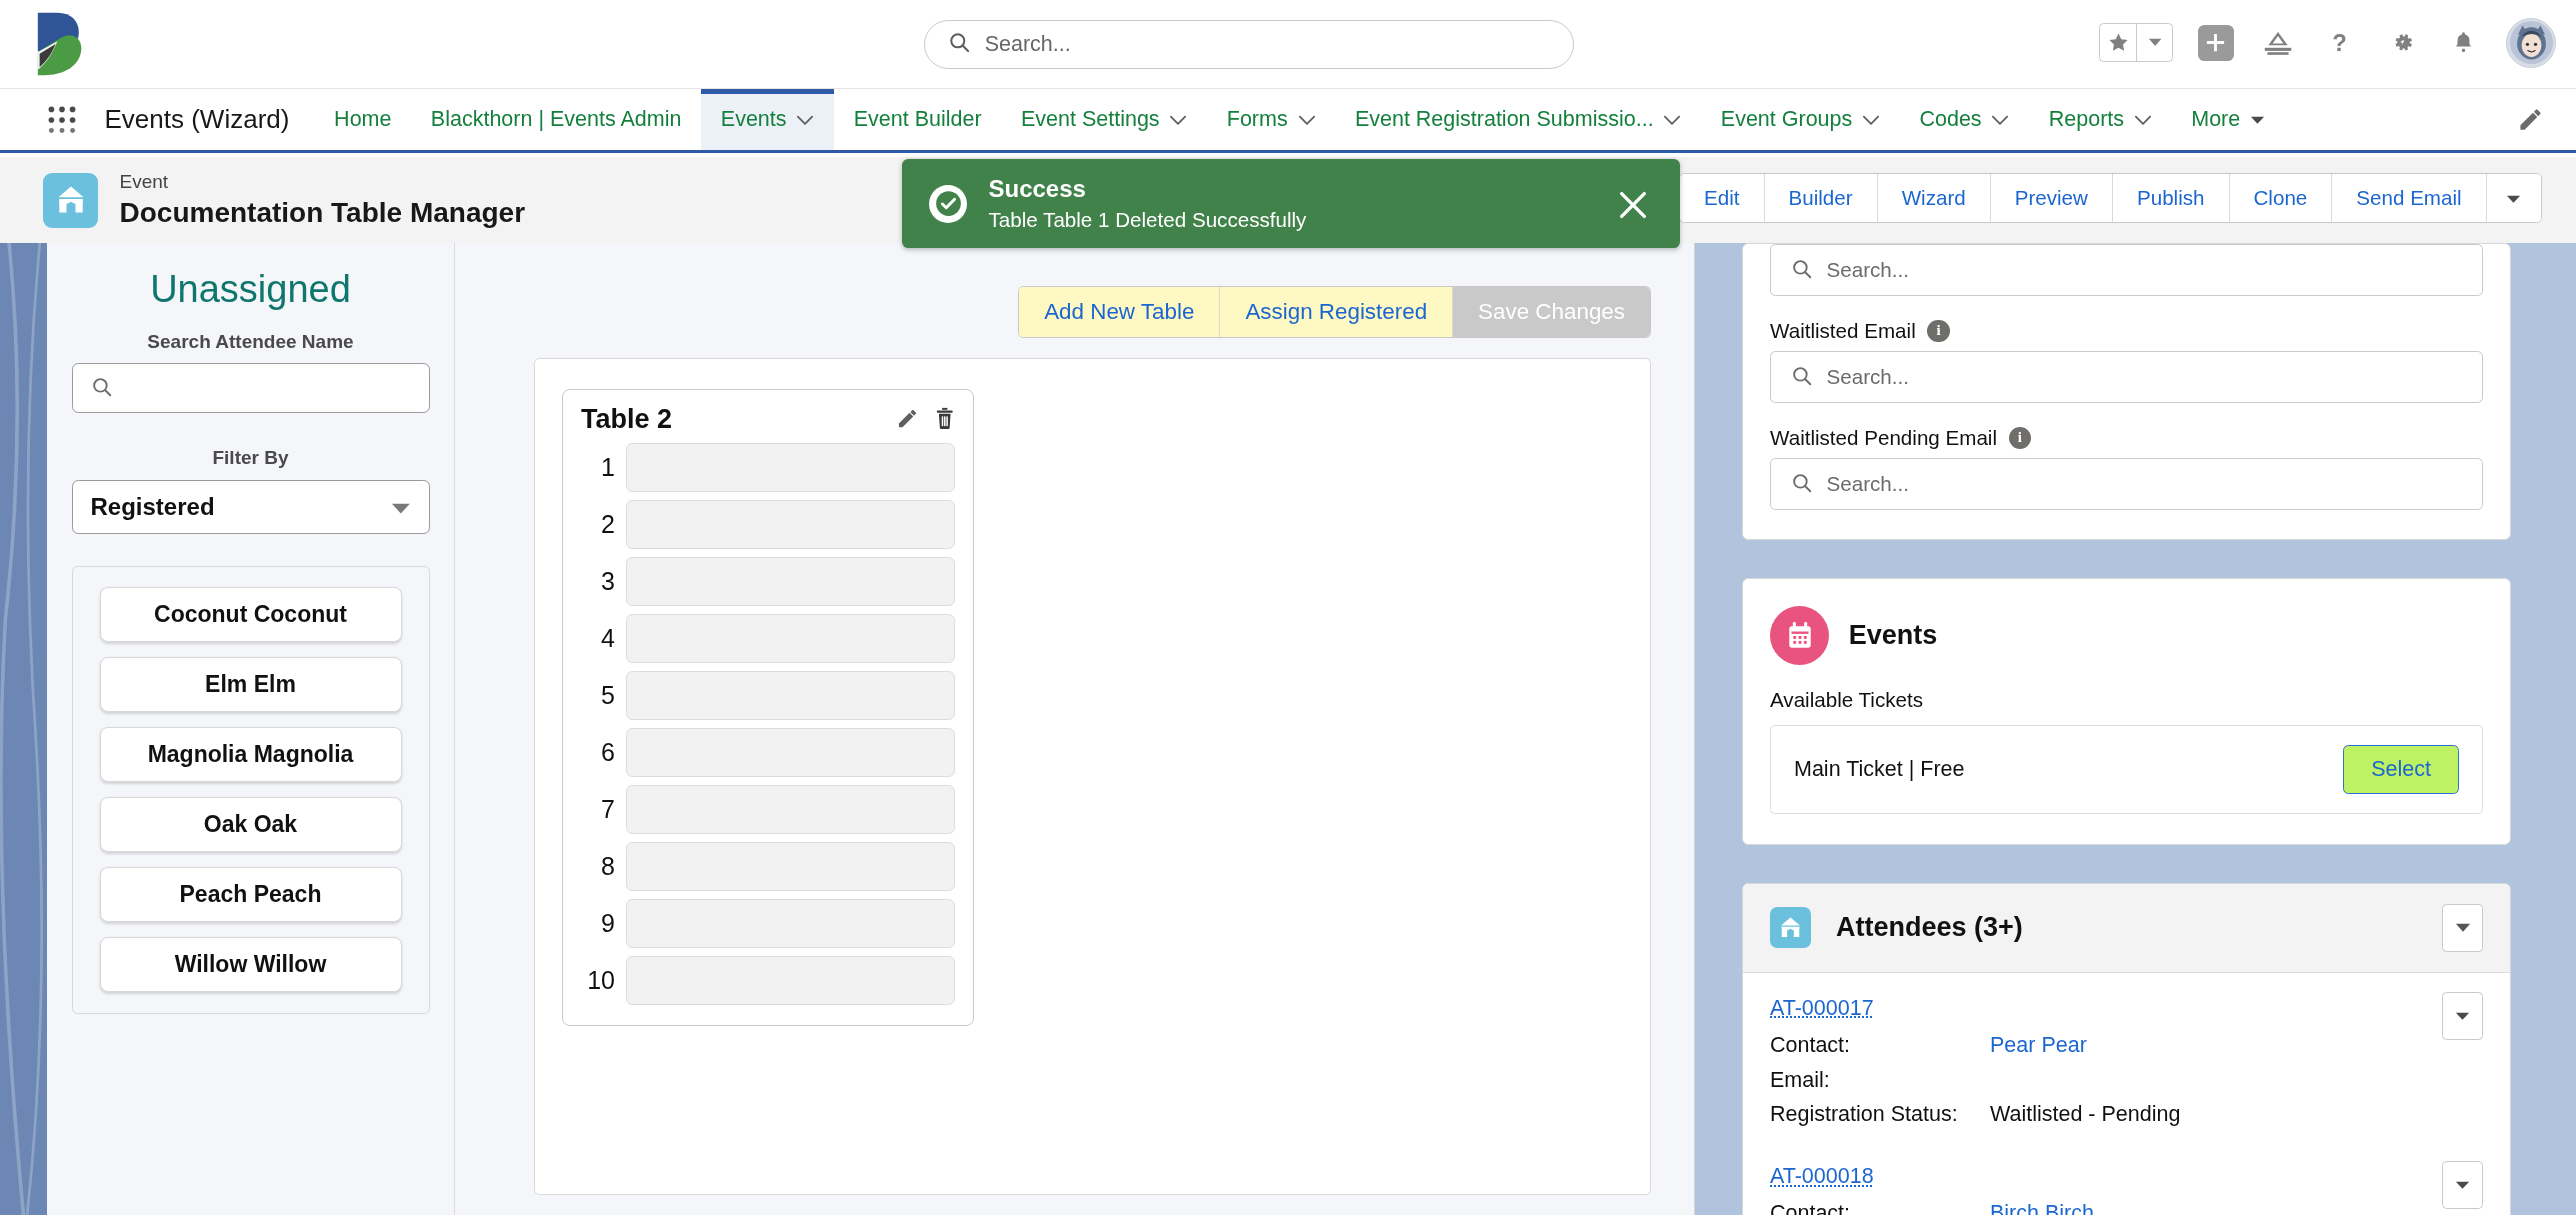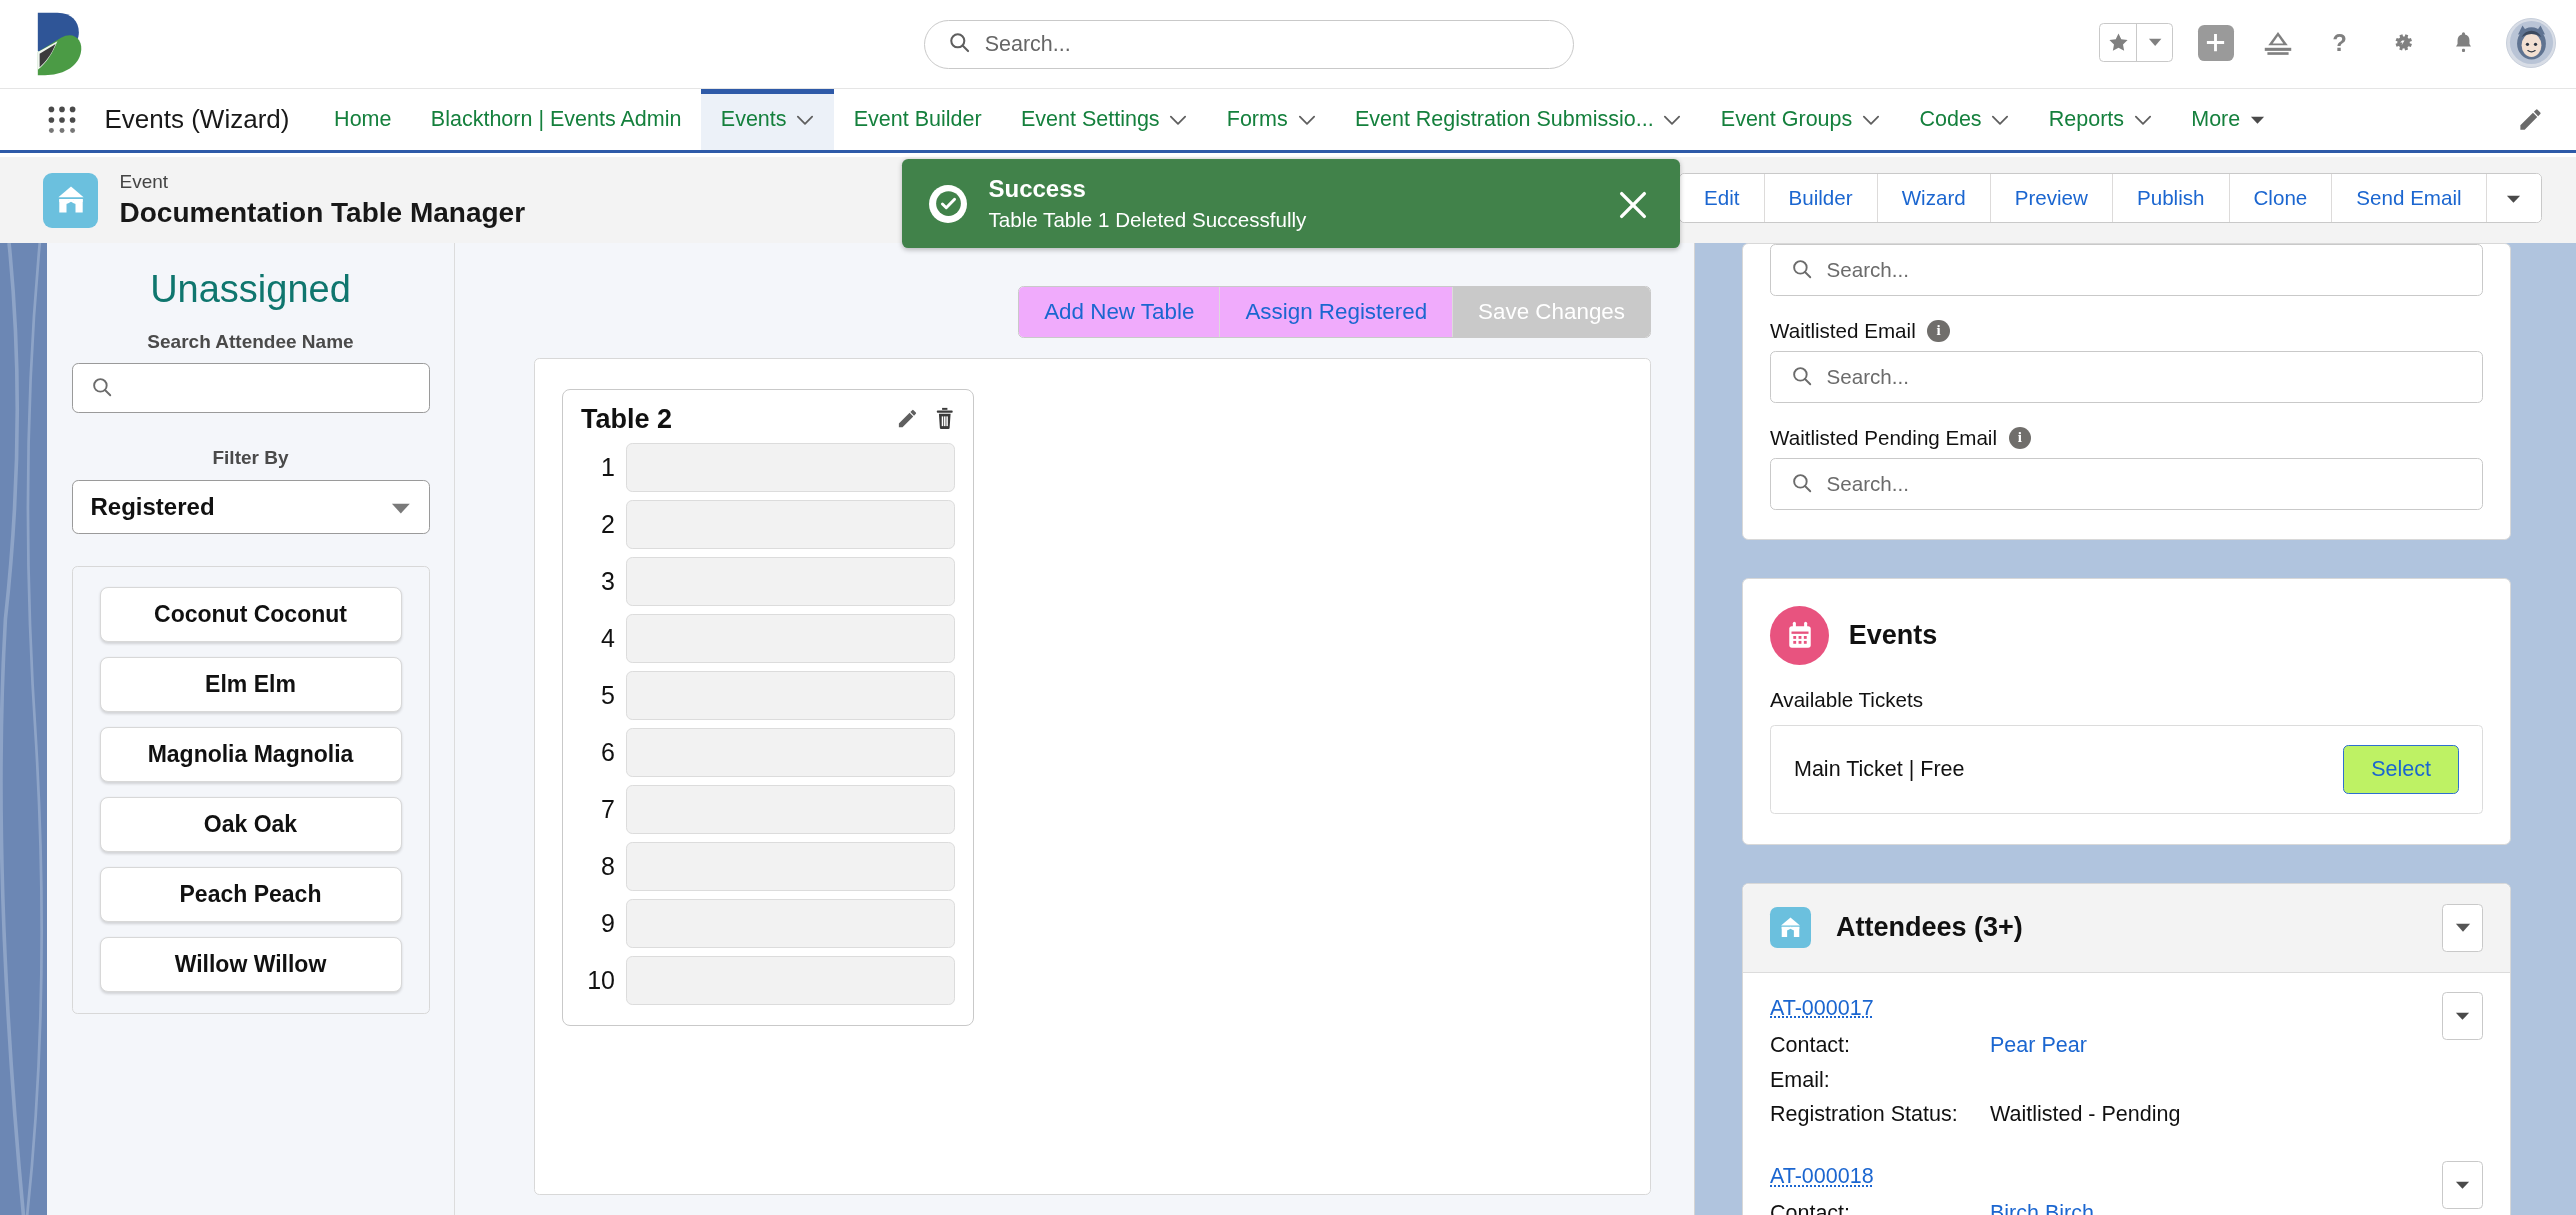--- a/index.html
+++ b/index.html
@@ -148,21 +148,21 @@
   }
   .att-card:last-child { margin-bottom: 0; }
 
   
   .tm-area { position: absolute; left: 408px; top: 0; right: 0; height: 973px; background: #f4f6fa; }
   .tm-buttons {
     position: absolute; right: 43px; top: 43px; display: flex;
     border: 0.9px solid #c9c9c9; border-radius: 5.4px; overflow: hidden; height: 52px; background: #fff;
   }
   .tm-buttons button {
-    border: none; border-left: 0.9px solid #dddbda; background: #f0abfc;
+    border: none; border-left: 0.9px solid #dddbda; background: #fef9c3;
     color: #1b66d0; font-size: 22.4px; padding: 0 25px; height: 100%;
     font-family: inherit; cursor: pointer; white-space: nowrap;
   }
   .tm-buttons button:first-child { border-left: none; }
   .tm-buttons button.disabled { background: #c9c9c9; color: #fff; cursor: default; }
 
   .tm-canvas {
     position: absolute; left: 79px; top: 115px; right: 43px; bottom: 21.5px;
     background: #fff; border: 0.9px solid #d8d8d8; border-radius: 5.4px;
   }

